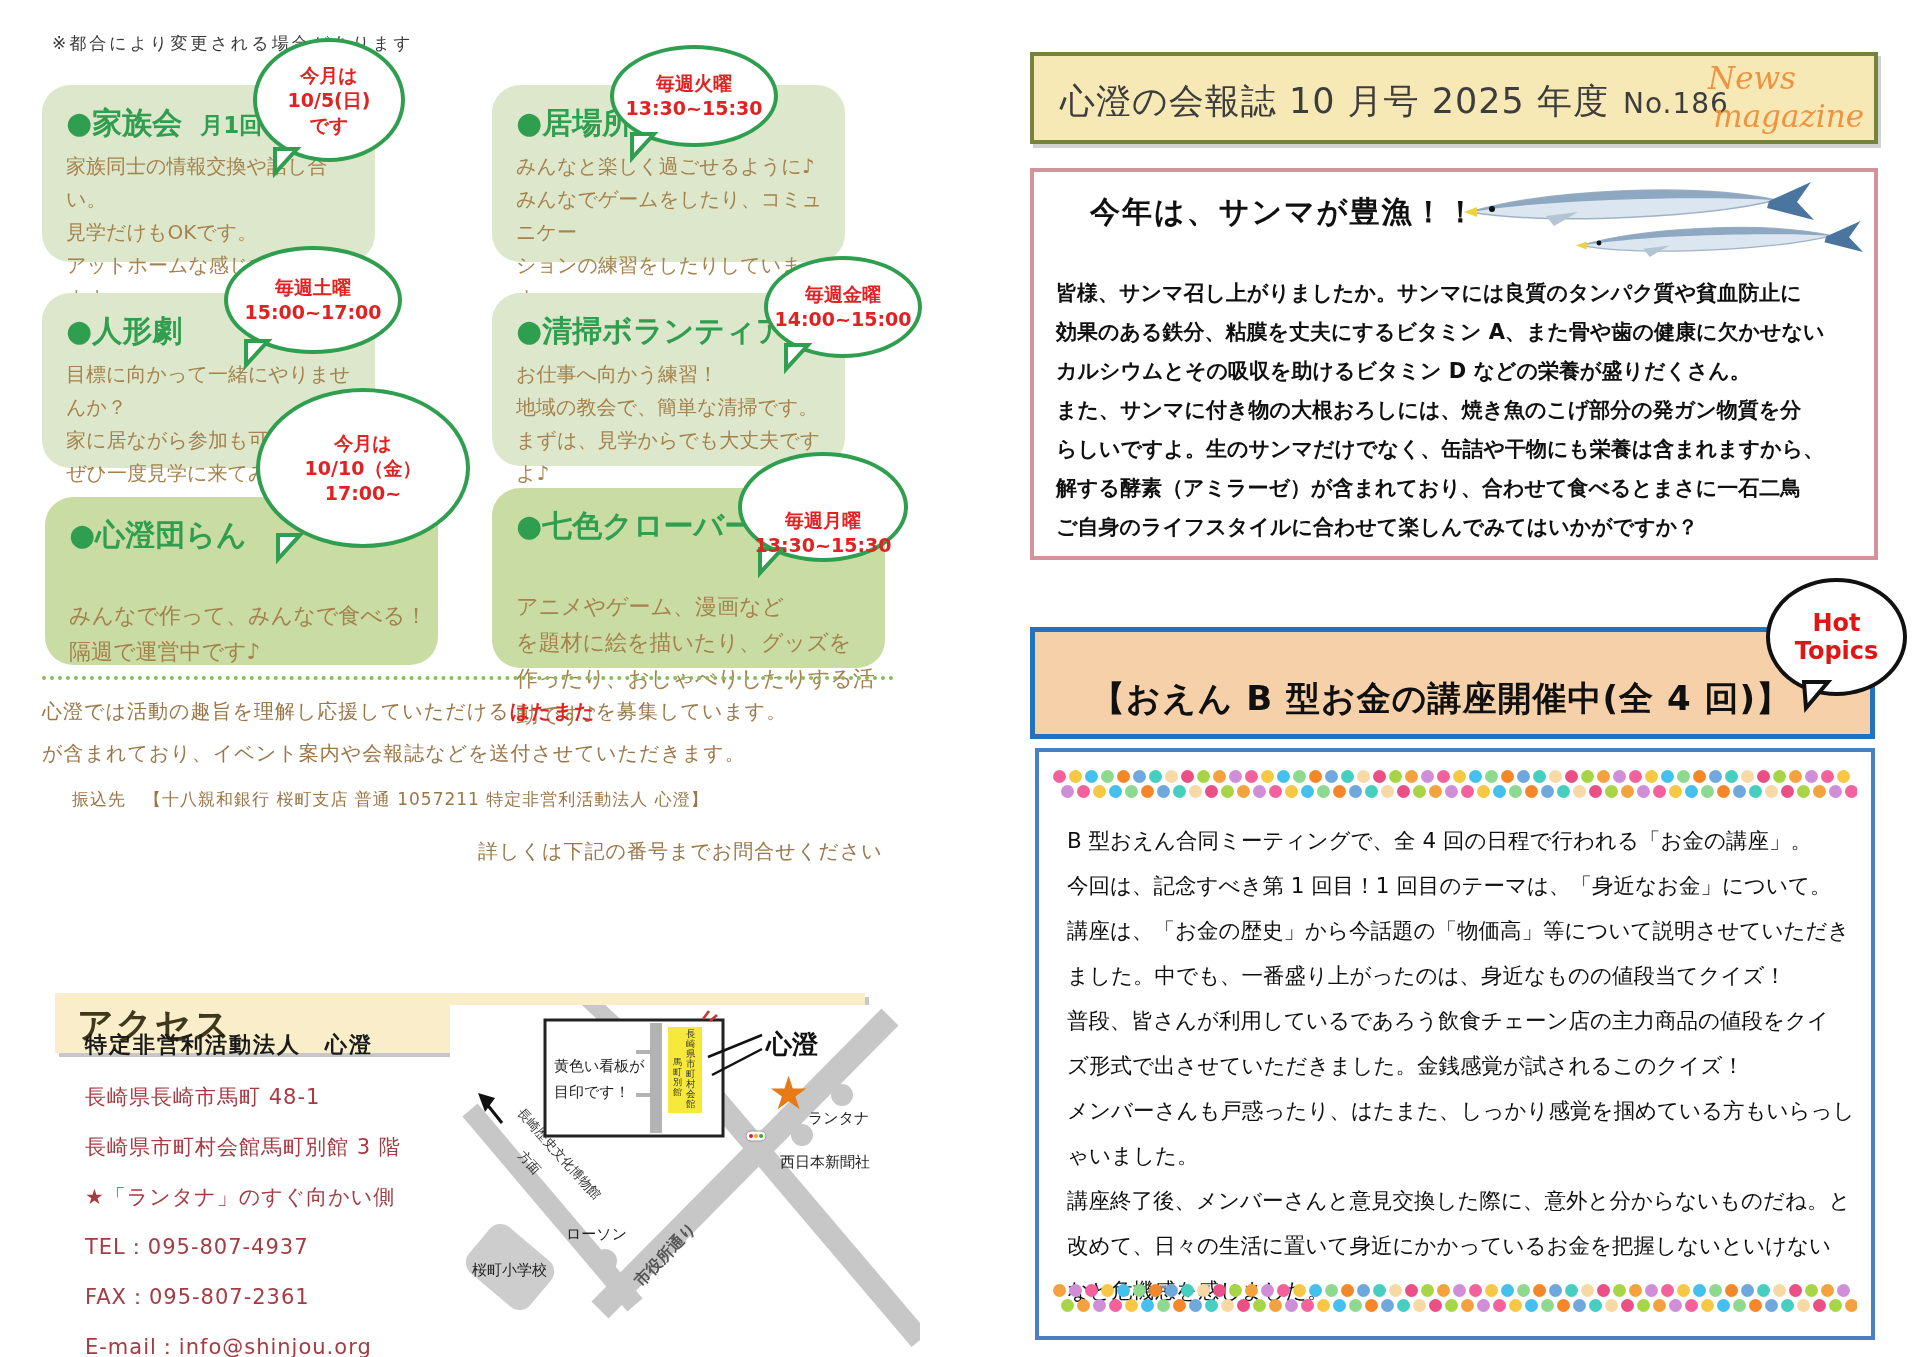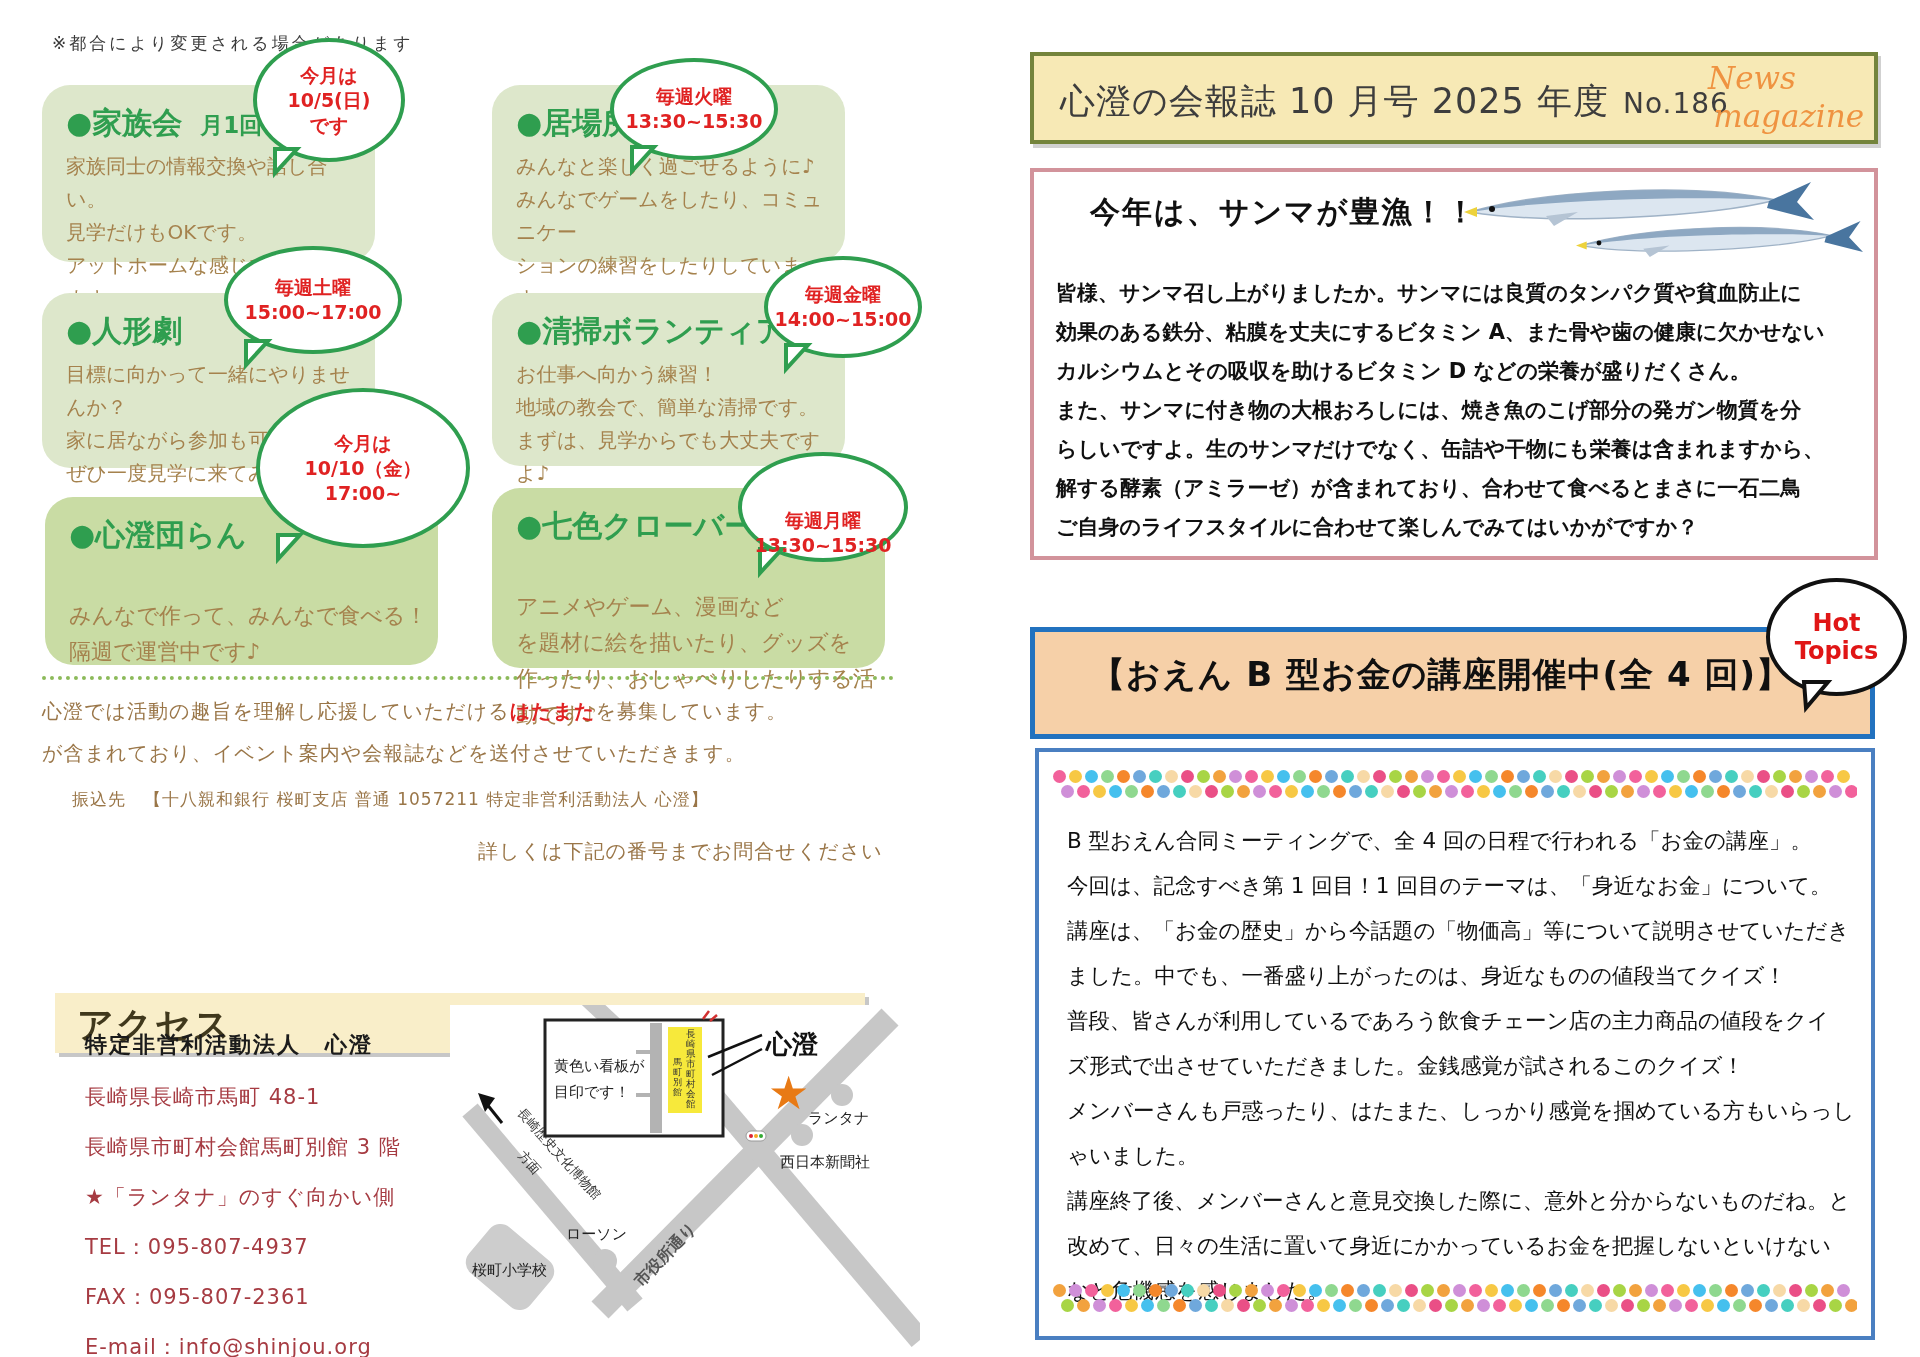--- a/index.html
+++ b/index.html
@@ -62,21 +62,21 @@
   .sanma-body .sline{font-size:21px;line-height:39px;font-weight:bold;color:#101010;}
 
   .hot-bubble{left:1766px;top:578px;width:133px;height:110px;background:#fff;border:4px solid #111;
               border-radius:50%;display:flex;flex-direction:column;align-items:center;justify-content:center;
               z-index:6;}
   .hot-bubble .hline{font-size:24px;font-weight:bold;color:var(--hot-red,#e01616);line-height:28px;}
   .hot-tail{position:absolute;left:26px;bottom:-22px;z-index:-1;}
 
   .banner{left:1030px;top:627px;width:845px;height:112px;background:var(--banner-bg,#f6d0a8);
           border:5px solid var(--banner-border,#2272bf);box-sizing:border-box;z-index:2;}
-  .banner-text{position:absolute;left:56px;top:20px;font-size:34px;font-weight:bold;color:#101010;letter-spacing:1px;}
+  .banner-text{position:absolute;left:56px;top:44px;font-size:34px;font-weight:bold;color:#101010;letter-spacing:1px;}
 
   .hotbox{left:1035px;top:748px;width:840px;height:592px;background:#fff;
           border:4px solid #4a7fc1;box-sizing:border-box;}
   .dots{position:absolute;left:14px;right:14px;display:flex;gap:3px;overflow:hidden;}
   .dots.row2{margin-left:8px;}
   .dots span{flex:0 0 13px;width:13px;height:13px;border-radius:50%;}
   .hot-body{position:absolute;left:28px;top:66px;width:790px;}
   .hot-body .hbline{font-size:21.5px;line-height:45px;color:#101010;}
 
   svg text{font-family:"DejaVu Sans",sans-serif;}
@@ -106,21 +106,21 @@
         </svg>
       </div>
       <div class="abox" style="left: 492px; top: 85px; width: 353px; height: 177px;">
         <div class="atitle"><span>●居場所</span></div>
         <div class="adesc">
           <div>みんなと楽しく過ごせるように♪</div>
           <div>みんなでゲームをしたり、コミュニケー</div>
           <div>ションの練習をしたりしています。</div>
         </div>
       </div>
-      <div class="bubble" style="left: 610px; top: 58px; width: 160px; height: 94px;">
+      <div class="bubble" style="left: 610px; top: 45px; width: 160px; height: 94px;">
         <div class="bline">毎週火曜</div>
         <div class="bline">13:30~15:30</div>
         <svg class="btail" width="38" height="32">
           <path d="M8,2 L30,2 L8,26 Z" fill="#fff" stroke="#2f9e4f" stroke-width="4"></path>
         </svg>
       </div>
       <div class="abox" style="left: 42px; top: 293px; width: 333px; height: 175px;">
         <div class="atitle"><span>●人形劇</span></div>
         <div class="adesc">
           <div>目標に向かって一緒にやりませんか？</div>

